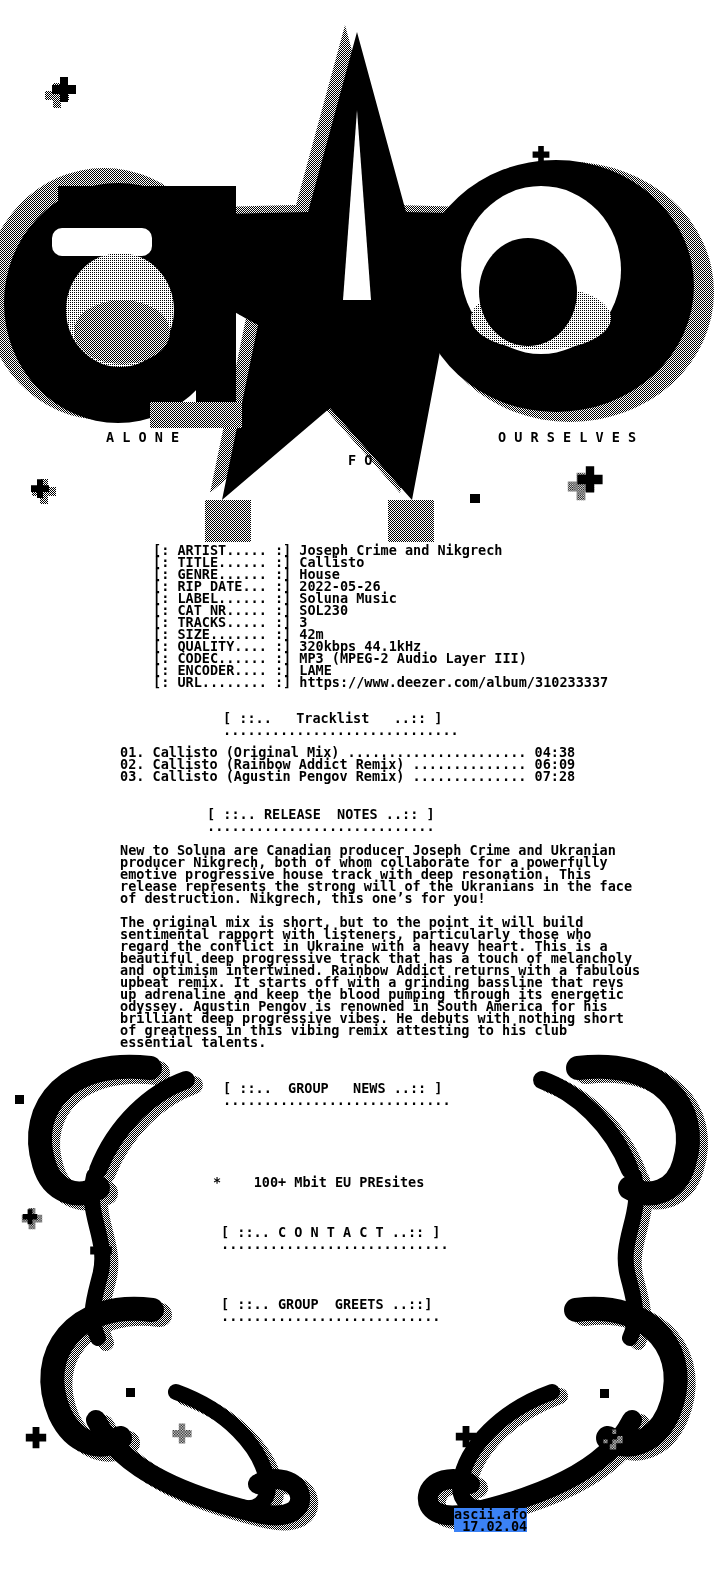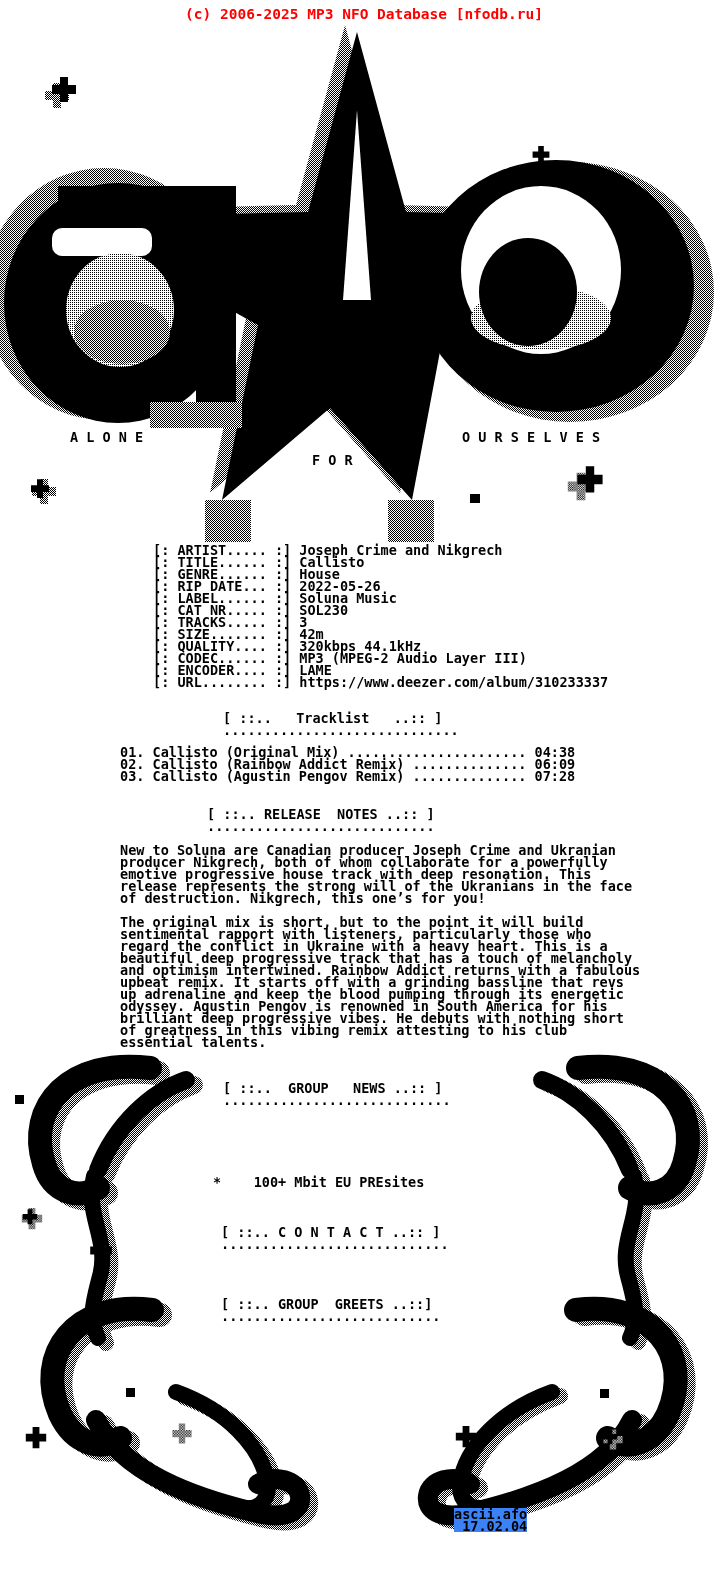--- a/index.html
+++ b/index.html
@@ -4,29 +4,28 @@
 <style>
   html,body{margin:0;padding:0;background:#ffffff;}
   .page{position:relative;width:728px;height:1572px;background:#fff;overflow:hidden;
         font-family:"DejaVu Sans Mono",monospace;}
   .hdr{position:absolute;top:5px;left:0;width:100%;text-align:center;
        font:bold 14.5px/18px "DejaVu Sans Mono",monospace;color:#ff0000;z-index:3;}
   svg.art{position:absolute;left:0;top:0;z-index:1;}
   pre.nfo{position:absolute;margin:8px;white-space:pre;color:#000;z-index:2;
           font:bold 13.5px/12px "DejaVu Sans Mono",monospace;}
   .w{position:absolute;color:#000;z-index:2;
-     font:bold 13.5px/12px "DejaVu Sans Mono",monospace;white-space:pre;}
+     font:bold 13.5px/12px "DejaVu Sans Mono",monospace;white-space:pre;margin-left:36px;}
   #credit{background:#3b82f6;}
 </style>
 </head>
 <body>
 
 <div class="page">
 
-  <div class="hdr">(c) 2006-2025 MP3 NFO Database [nfodb.ru]</div>
 
   <svg class="art" width="728" height="1572" viewBox="0 0 728 1572" aria-hidden="true">
     <defs>
       <pattern id="dz" width="2" height="2" patternUnits="userSpaceOnUse">
         <rect width="2" height="2" fill="#fff"></rect>
         <rect width="1" height="1" fill="#000"></rect>
         <rect x="1" y="1" width="1" height="1" fill="#000"></rect>
       </pattern>
       <pattern id="dl" width="2" height="2" patternUnits="userSpaceOnUse">
         <rect width="2" height="2" fill="#fff"></rect>

